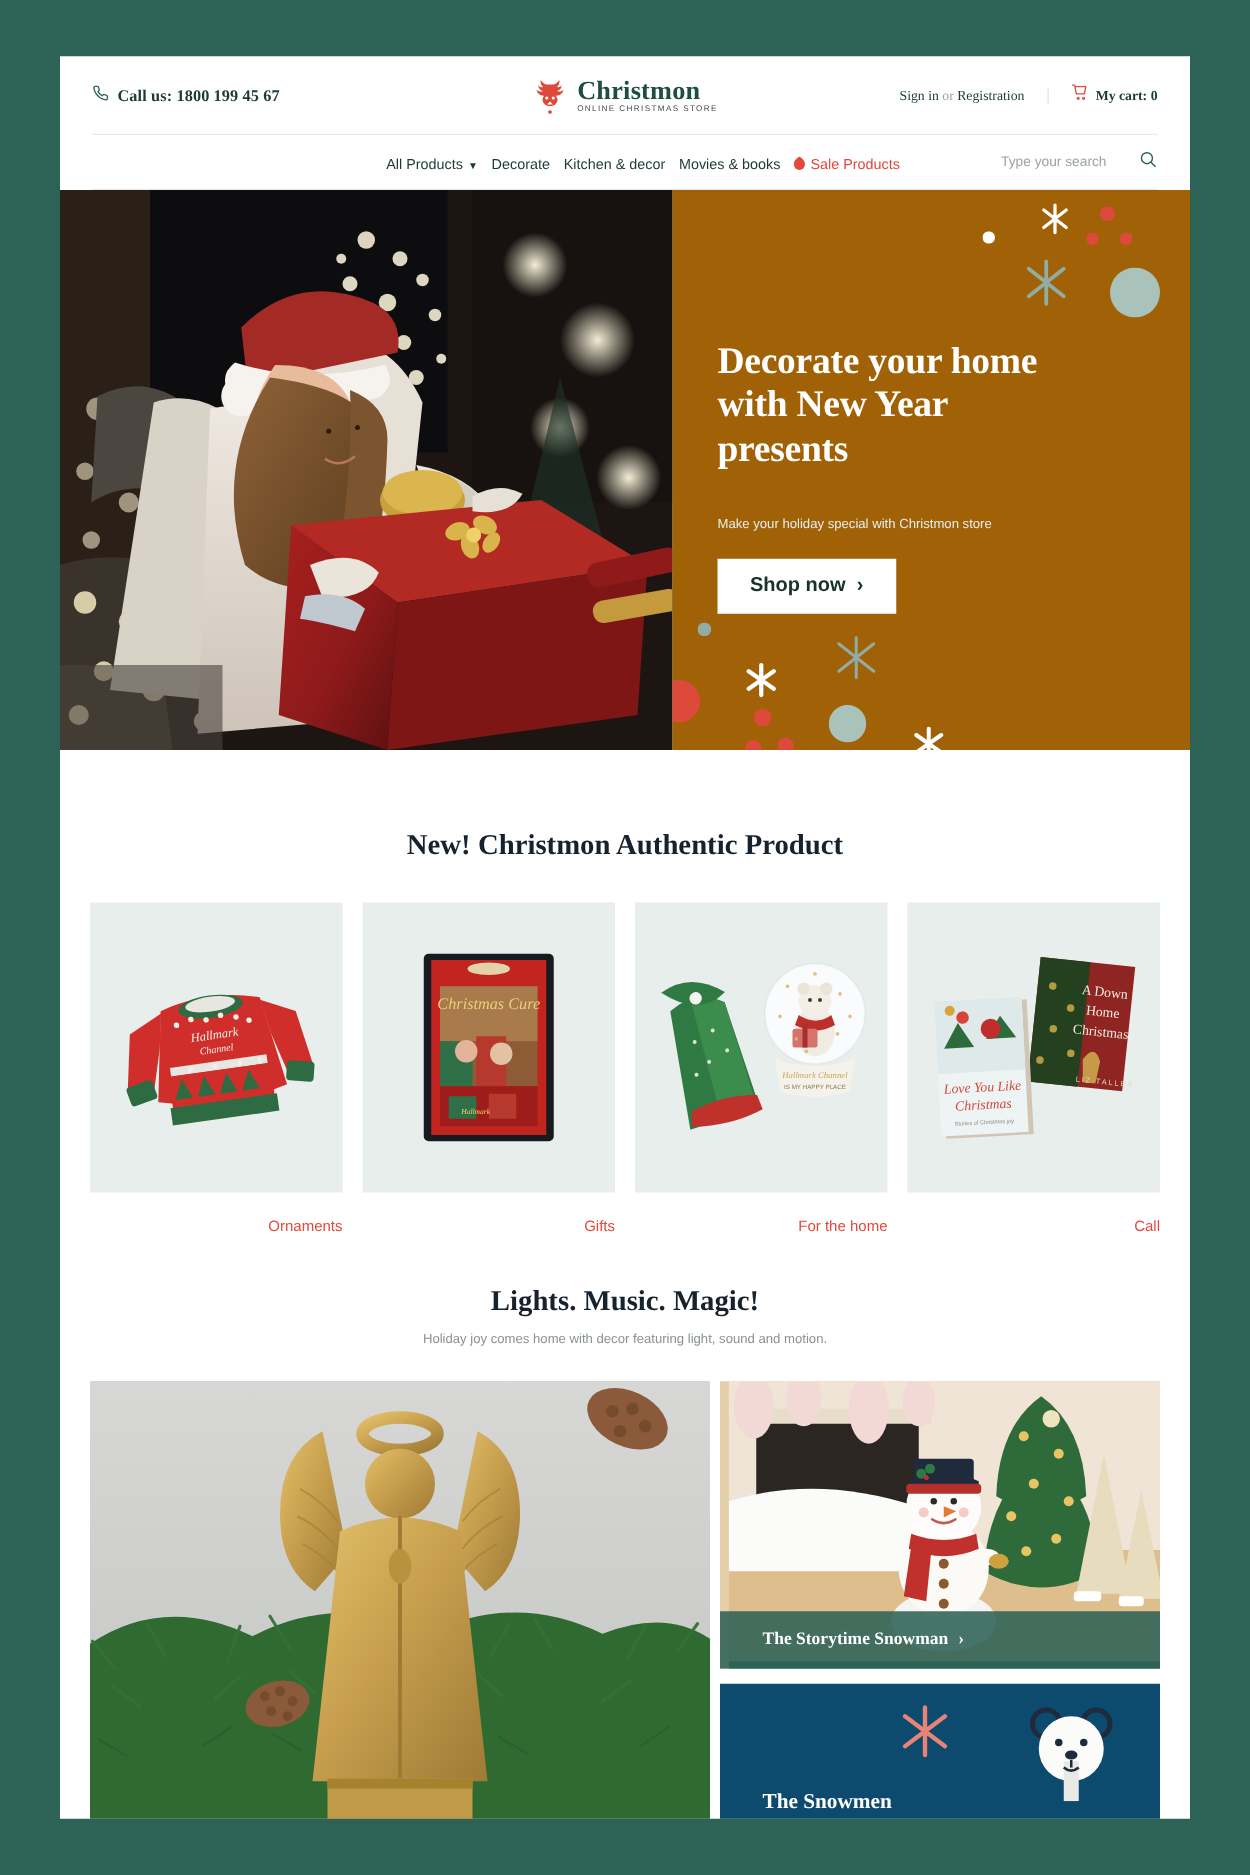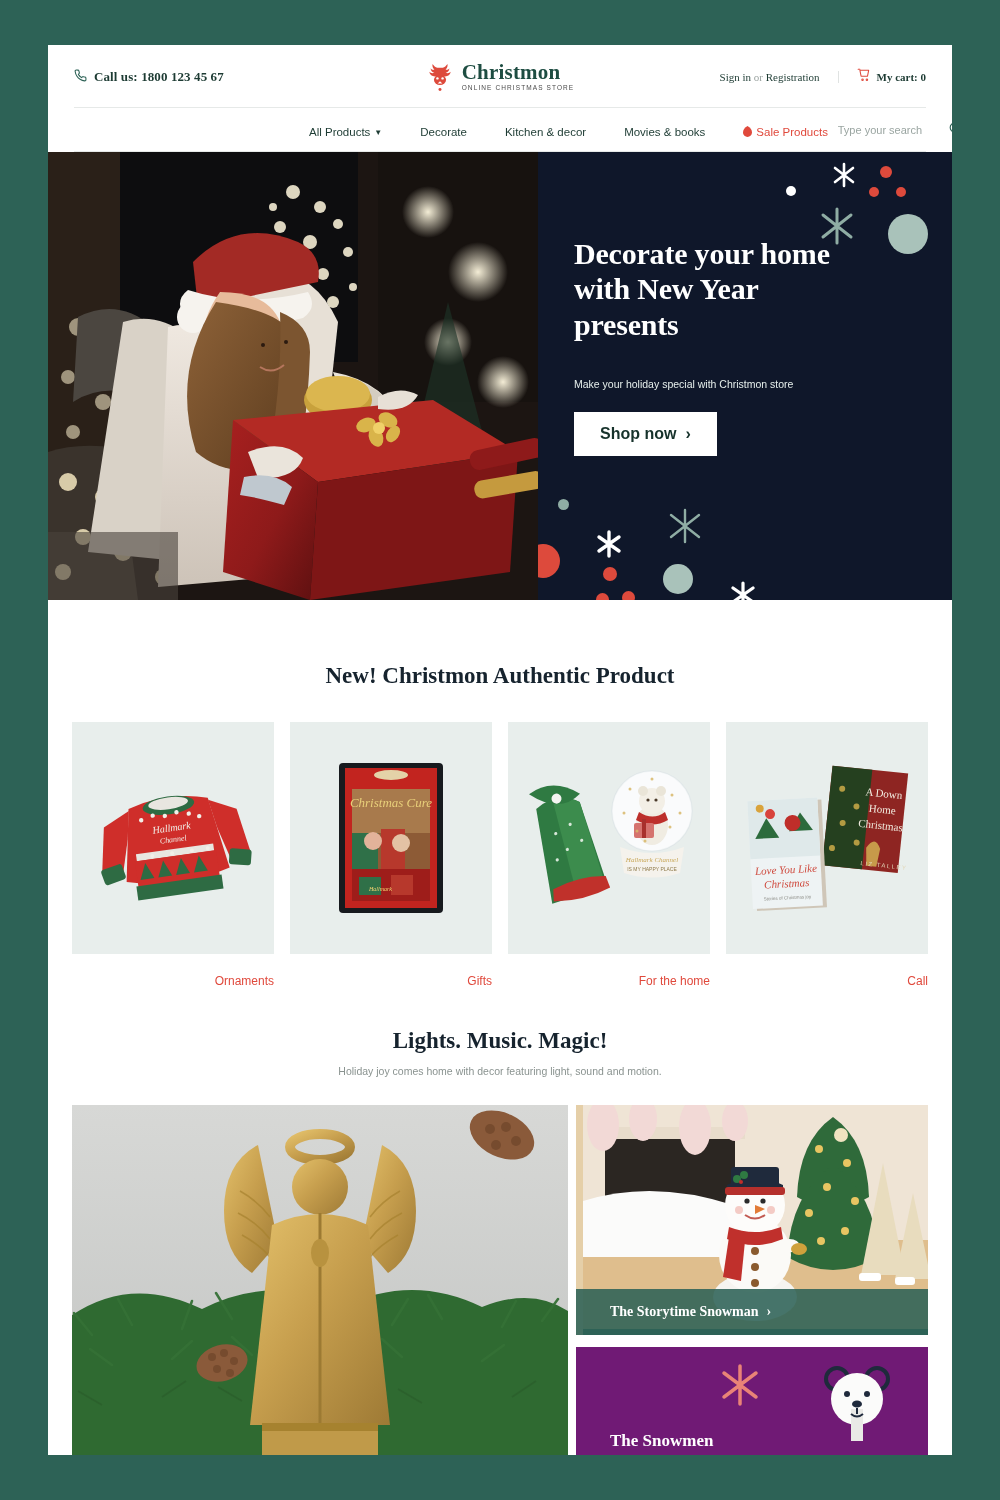--- a/index.html
+++ b/index.html
@@ -61,21 +61,21 @@
 
   
   .navbar {
     height: 44px; display:flex; align-items:center;
     padding: 0 26px; position:relative;
   }
   .navbar:after{
     content:""; position:absolute; left:26px; right:26px; bottom:0;
     height:1px; background:#e6e9e8;
   }
-  .nav-items { display:flex; align-items:center; gap:38px; margin:4px auto 0 235px; }
+  .nav-items { display:flex; align-items:center; gap:11px; margin:4px auto 0 235px; }
   .nav-item {
     font-size:11.5px; color:#1d3b33; text-decoration:none;
     display:flex; align-items:center; gap:4px; white-space:nowrap;
   }
   .nav-item.sale { color:#e0493c; }
   .caret { font-size:8px; color:#1d3b33; }
   .search-box { margin-left:auto; display:flex; align-items:center; gap:16px; }
   .search-input {
     border:none; outline:none; background:transparent;
     font-size:11px; color:#7d8b87; width:104px; text-align:center;
@@ -83,22 +83,22 @@
   }
   .search-input::placeholder { color:#9aa5a1; }
 
   
   .hero { display:flex; height:448px; width:100%; }
   .hero-img {
     width:490px; height:448px; position:relative; overflow:hidden;
     background:#1b1410;
   }
   .hero-right {
-    flex:1; background:#0f172a; position:relative; overflow:hidden;
-    padding:84px 0 0 36px;
+    flex:1; background:#a16207; position:relative; overflow:hidden;
+    padding:119px 0 0 36px;
   }
   .hero-title {
     font-family:"Liberation Serif", serif;
     font-size:30px; line-height:1.18; color:#fff; font-weight:700;
     max-width:275px; position:relative; z-index:3; letter-spacing:-.2px;
   }
   .hero-sub {
     font-size:10.5px; color:#e6efec; margin-top:36px;
     position:relative; z-index:3;
   }
@@ -144,41 +144,41 @@
   .snowman-bar {
     position:absolute; left:0; right:0; bottom:0; height:46px;
     background:rgba(45,98,86,.88);
     display:flex; align-items:center; padding-left:34px;
   }
   .snowman-bar span {
     font-family:"Liberation Serif", serif;
     font-size:14px; font-weight:700; color:#fff;
   }
   .snowmen-card {
-    height:116px; background:#701a75; position:relative; overflow:hidden;
+    height:116px; background:#0c4a6e; position:relative; overflow:hidden;
     display:flex; align-items:flex-end; padding:0 0 12px 34px;
   }
   .snowmen-title {
     font-family:"Liberation Serif", serif;
     font-size:17px; font-weight:700; color:#fff; position:relative; z-index:3;
   }
 </style>
 </head>
 <body>
 
 <div class="page">
 
   <div class="topbar">
     <div class="phone">
       <span>
         <svg width="13" height="13" viewBox="0 0 24 24" fill="none" stroke="#2d6256" stroke-width="2" stroke-linecap="round" stroke-linejoin="round">
           <path d="M22 16.9v3a2 2 0 0 1-2.2 2 19.8 19.8 0 0 1-8.6-3.1 19.5 19.5 0 0 1-6-6A19.8 19.8 0 0 1 2.1 4.2 2 2 0 0 1 4.1 2h3a2 2 0 0 1 2 1.7c.1 1 .4 1.9.7 2.8a2 2 0 0 1-.5 2.1L8.1 9.9a16 16 0 0 0 6 6l1.3-1.3a2 2 0 0 1 2.1-.4c.9.3 1.8.6 2.8.7a2 2 0 0 1 1.7 2z"></path>
         </svg>
       </span>
-      <span class="phone-txt">Call us: 1800 123 45 67</span>
+      <span class="phone-txt">Call us: 1800 199 45 67</span>
     </div>
 
     <div class="logo-wrap">
       <span class="deer">
         <svg viewBox="0 0 60 64" width="28" height="30">
           <g fill="#dd4a3c">
             <path d="M14 4c-1 5 1 9 4 12-3 1-6 0-8-3 0 5 3 9 8 10-4 2-8 1-11-2 1 6 6 10 12 10h22c6 0 11-4 12-10-3 3-7 4-11 2 5-1 8-5 8-10-2 3-5 4-8 3 3-3 5-7 4-12-3 4-6 7-10 8h-12C20 11 17 8 14 4z"></path>
             <ellipse cx="30" cy="38" rx="13" ry="11"></ellipse>
             <circle cx="30" cy="59" r="3.2"></circle>
           </g>

